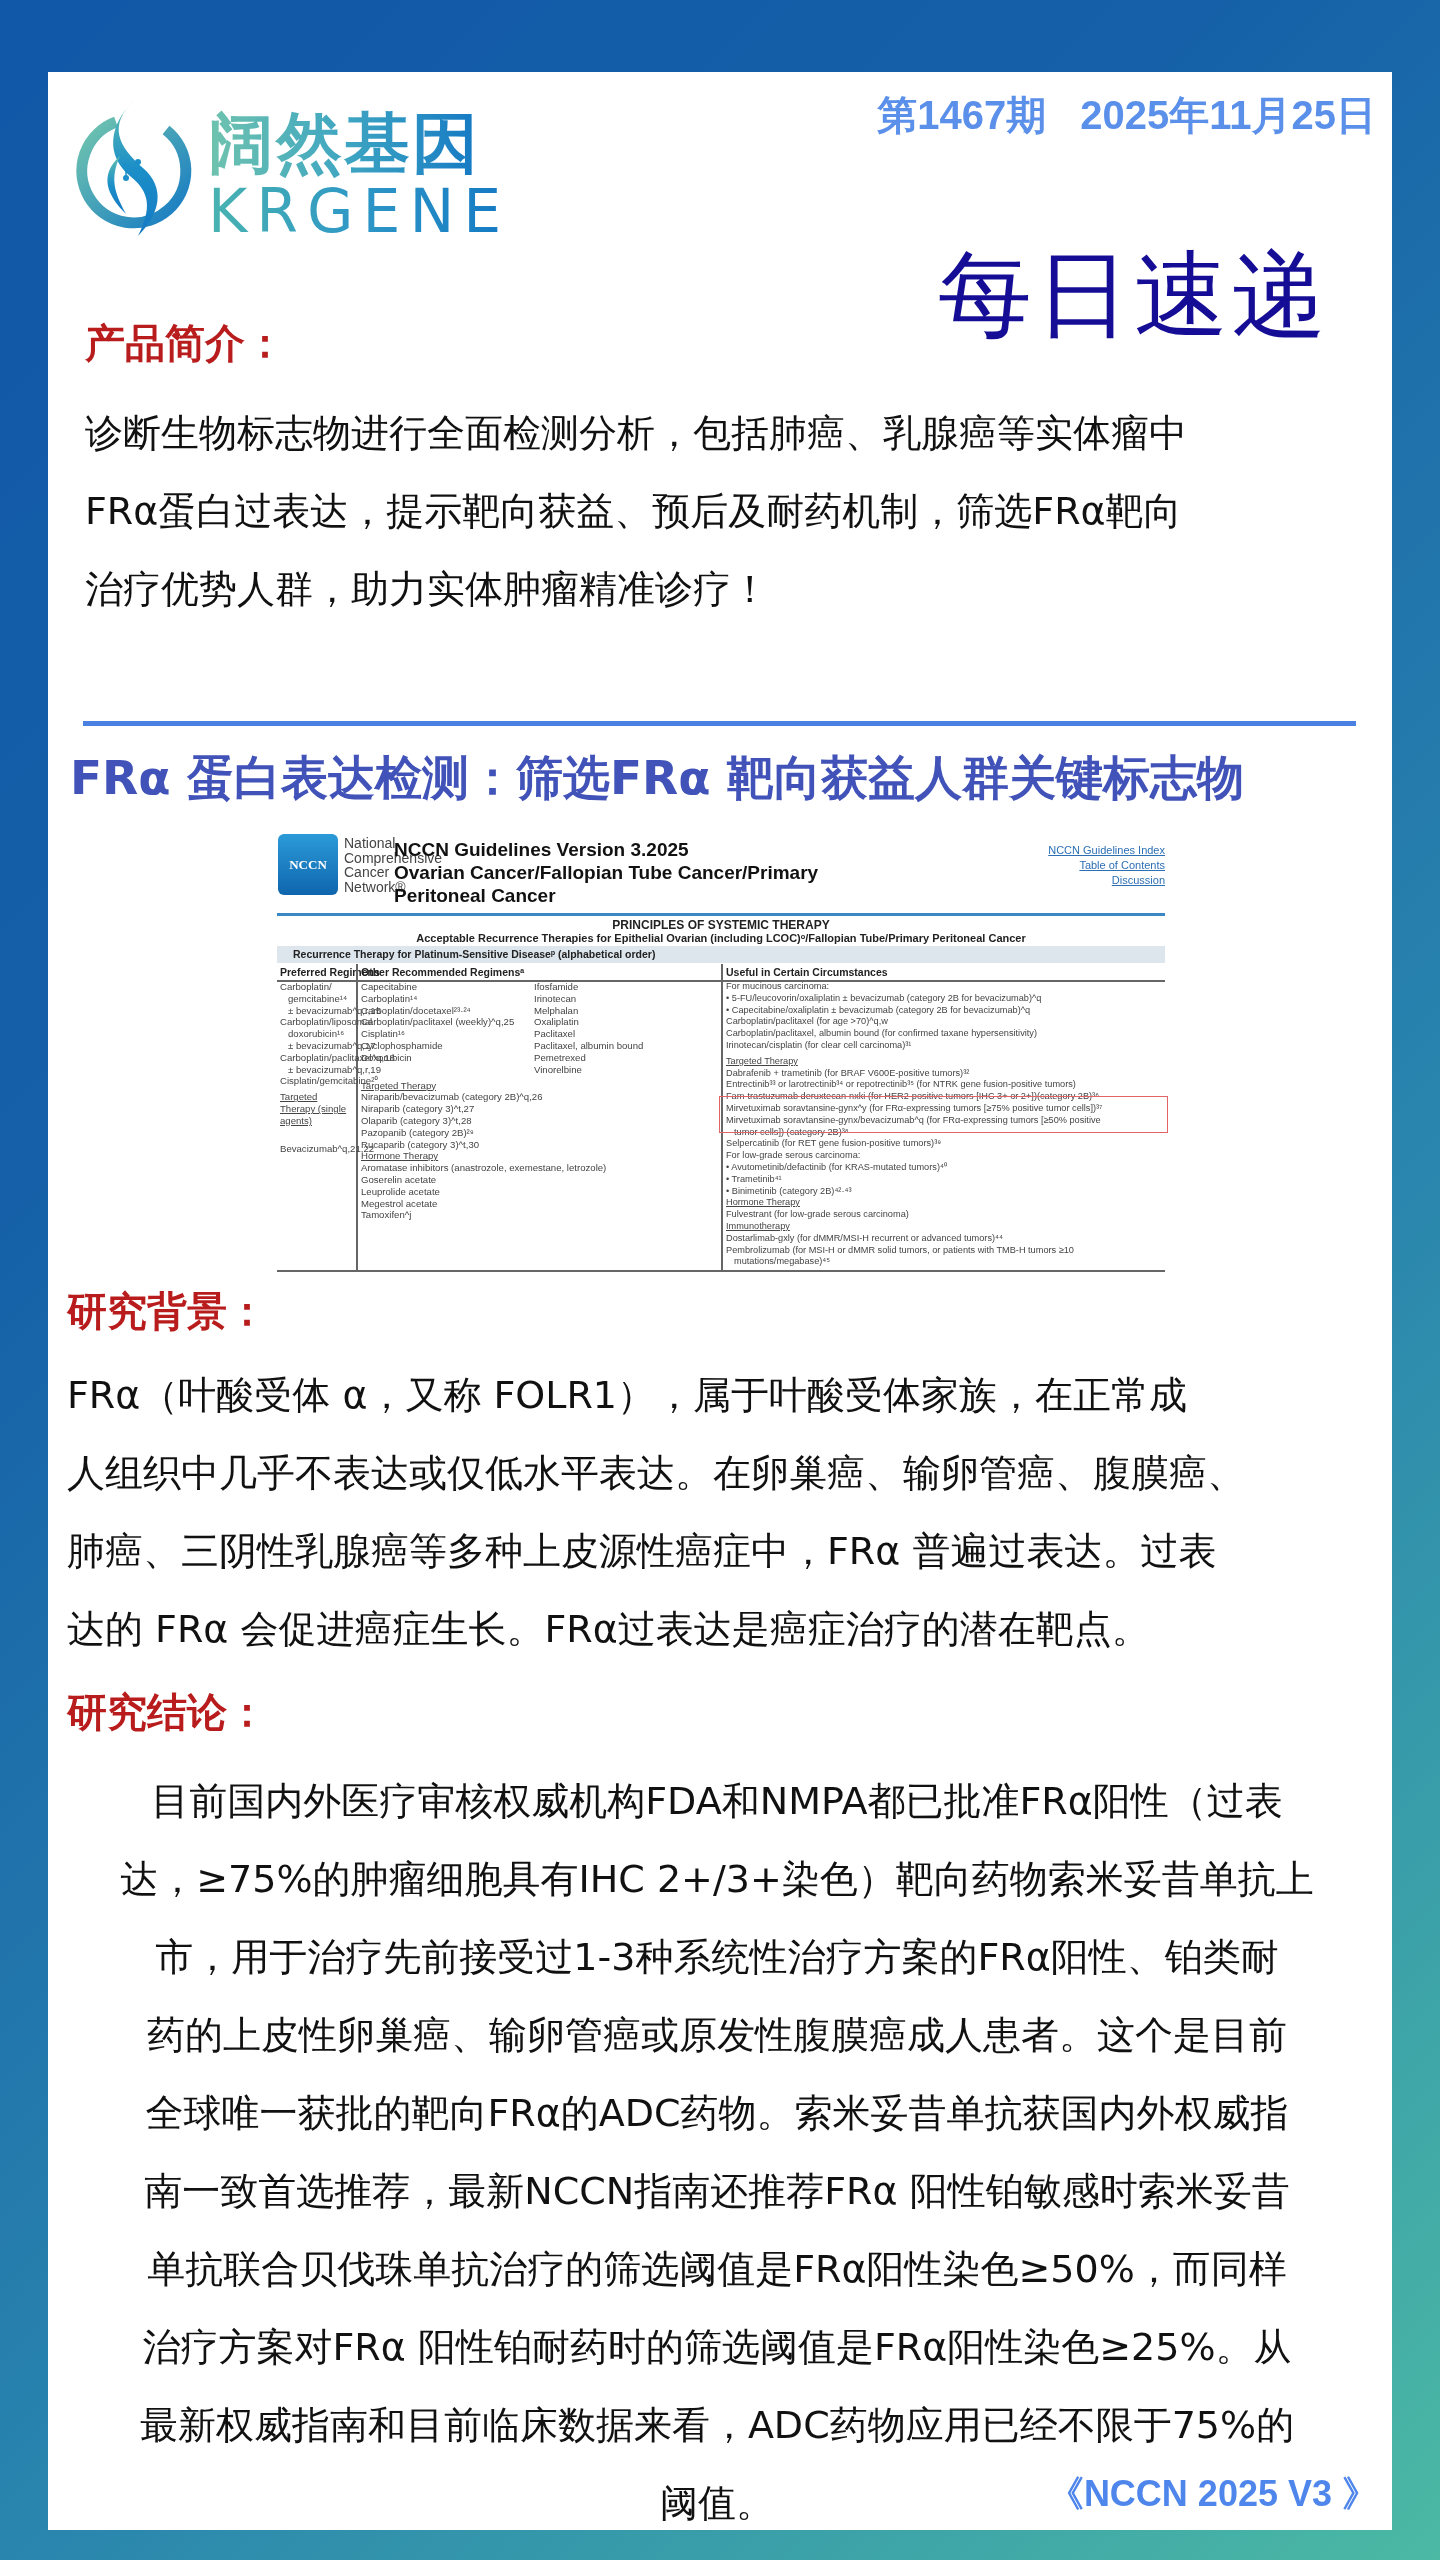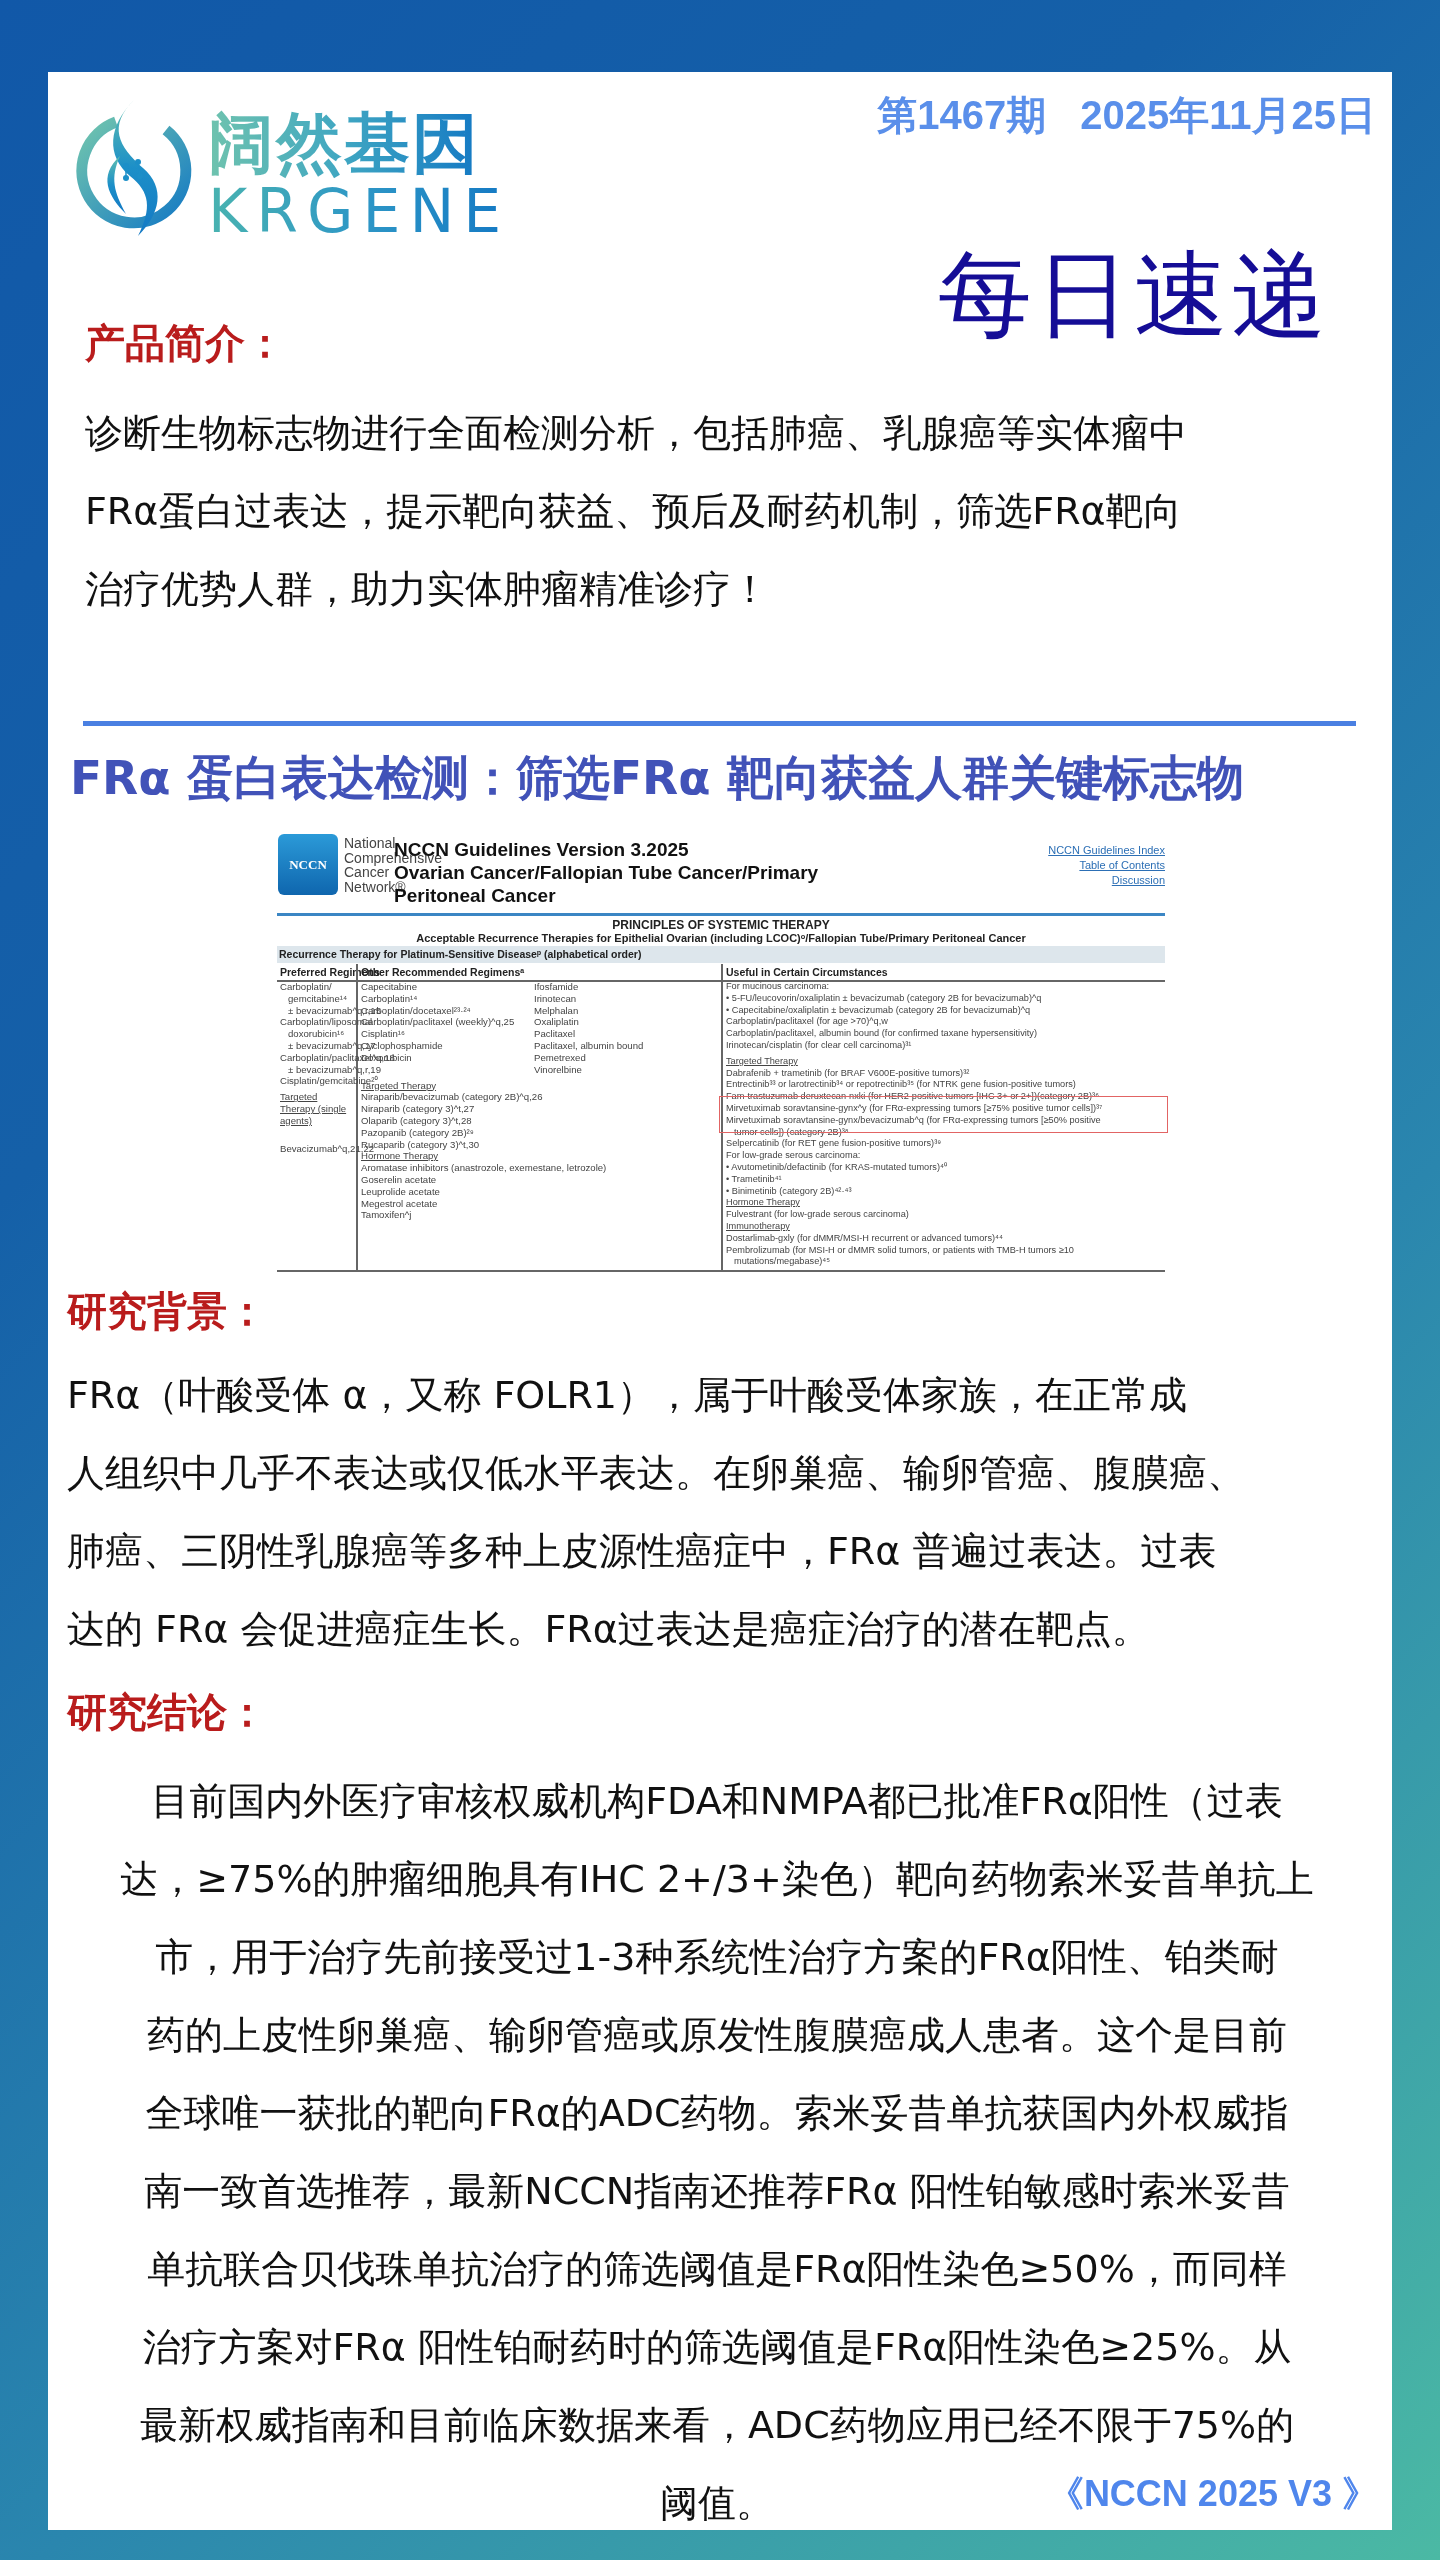--- a/index.html
+++ b/index.html
@@ -40,21 +40,21 @@
   .nccn .logo-box { position:absolute; left:1px; top:1px; width:60px; height:61px; border-radius:6px;
     background:linear-gradient(180deg,#2B9AD8,#0F66AE); color:#fff; font-family:"Liberation Serif", serif;
     font-size:13px; font-weight:bold; text-align:center; line-height:61px; }
   .nccn .org { position:absolute; left:67px; top:3px; font-size:14px; line-height:14.5px; color:#444; }
   .nccn .gtitle { position:absolute; left:117px; top:5px; font-size:19px; font-weight:bold; line-height:23px; color:#111; }
   .nccn .links { position:absolute; right:0; top:10px; text-align:right; font-size:11px; line-height:15px; color:#2C6FB5; }
   .nccn .links div { text-decoration:underline; }
   .nccn .rule { position:absolute; left:0; right:0; top:80px; height:3px; background:#3B86C4; }
   .nccn .pst { position:absolute; left:0; right:0; top:85px; text-align:center; font-size:12px; font-weight:bold; color:#222; }
   .nccn .sub { position:absolute; left:0; right:0; top:99px; text-align:center; font-size:11px; font-weight:bold; color:#222; }
-  .nccn .band { position:absolute; left:0; right:0; top:113px; height:17px; background:#DDE6EC; font-size:10.5px; font-weight:bold; line-height:17px; padding-left:2px; color:#222; }
+  .nccn .band { position:absolute; left:0; right:0; top:113px; height:17px; background:#DDE6EC; font-size:10.5px; font-weight:bold; line-height:17px; padding-left:16px; color:#222; }
   .nccn .cols-head { position:absolute; left:0; right:0; top:131px; height:16px; border-bottom:2px solid #666; font-size:10.5px; font-weight:bold; line-height:16px; color:#222; }
   .nccn .col { position:absolute; top:148px; font-size:9.6px; line-height:11.8px; color:#444; white-space:nowrap; }
   .nccn .vline { position:absolute; top:131px; width:2px; height:306px; background:#666; }
   .nccn .bottom { position:absolute; left:0; right:0; top:437px; height:2px; background:#666; }
   .nccn .u { text-decoration:underline; }
   .nccn .hl { position:absolute; left:442px; top:263px; width:447px; height:35px; border:1.5px solid #E26464; }
   .ref { right:62px; top:2470px; font-size:36px; font-weight:bold; color:#4F86EC; white-space:nowrap; font-family:"Liberation Sans", sans-serif; }
 </style>
 </head>
 <body>

